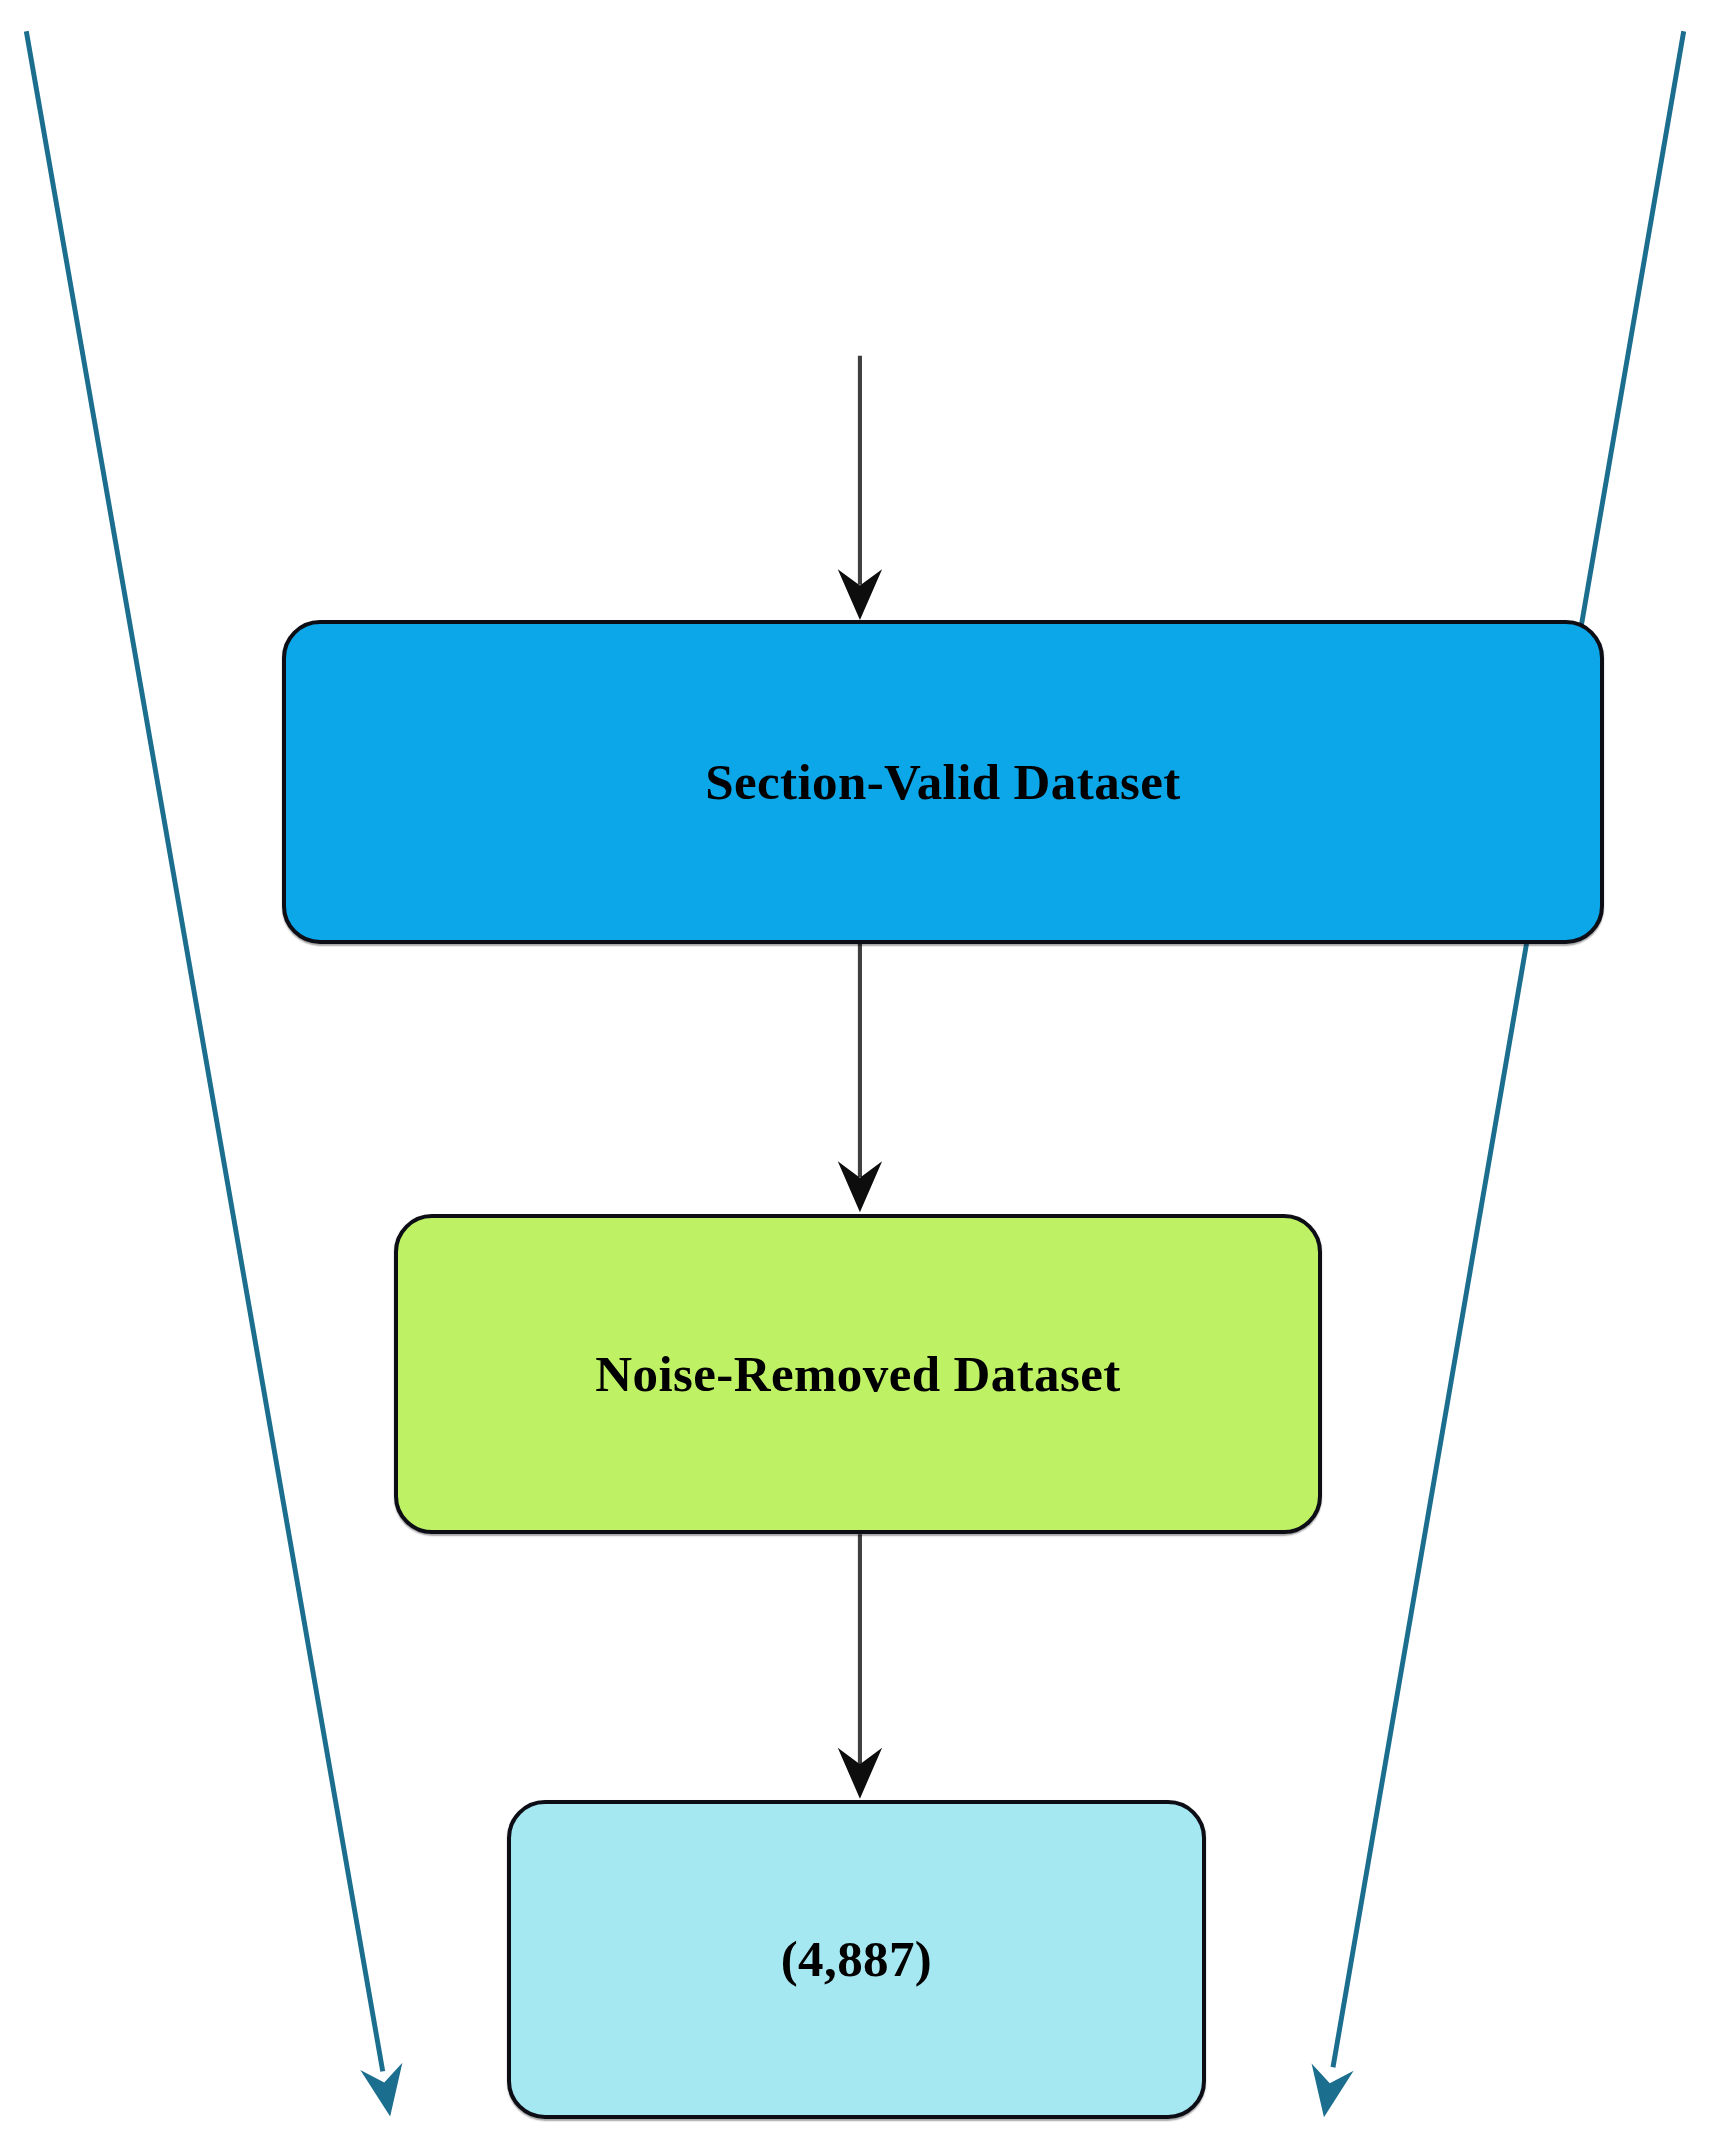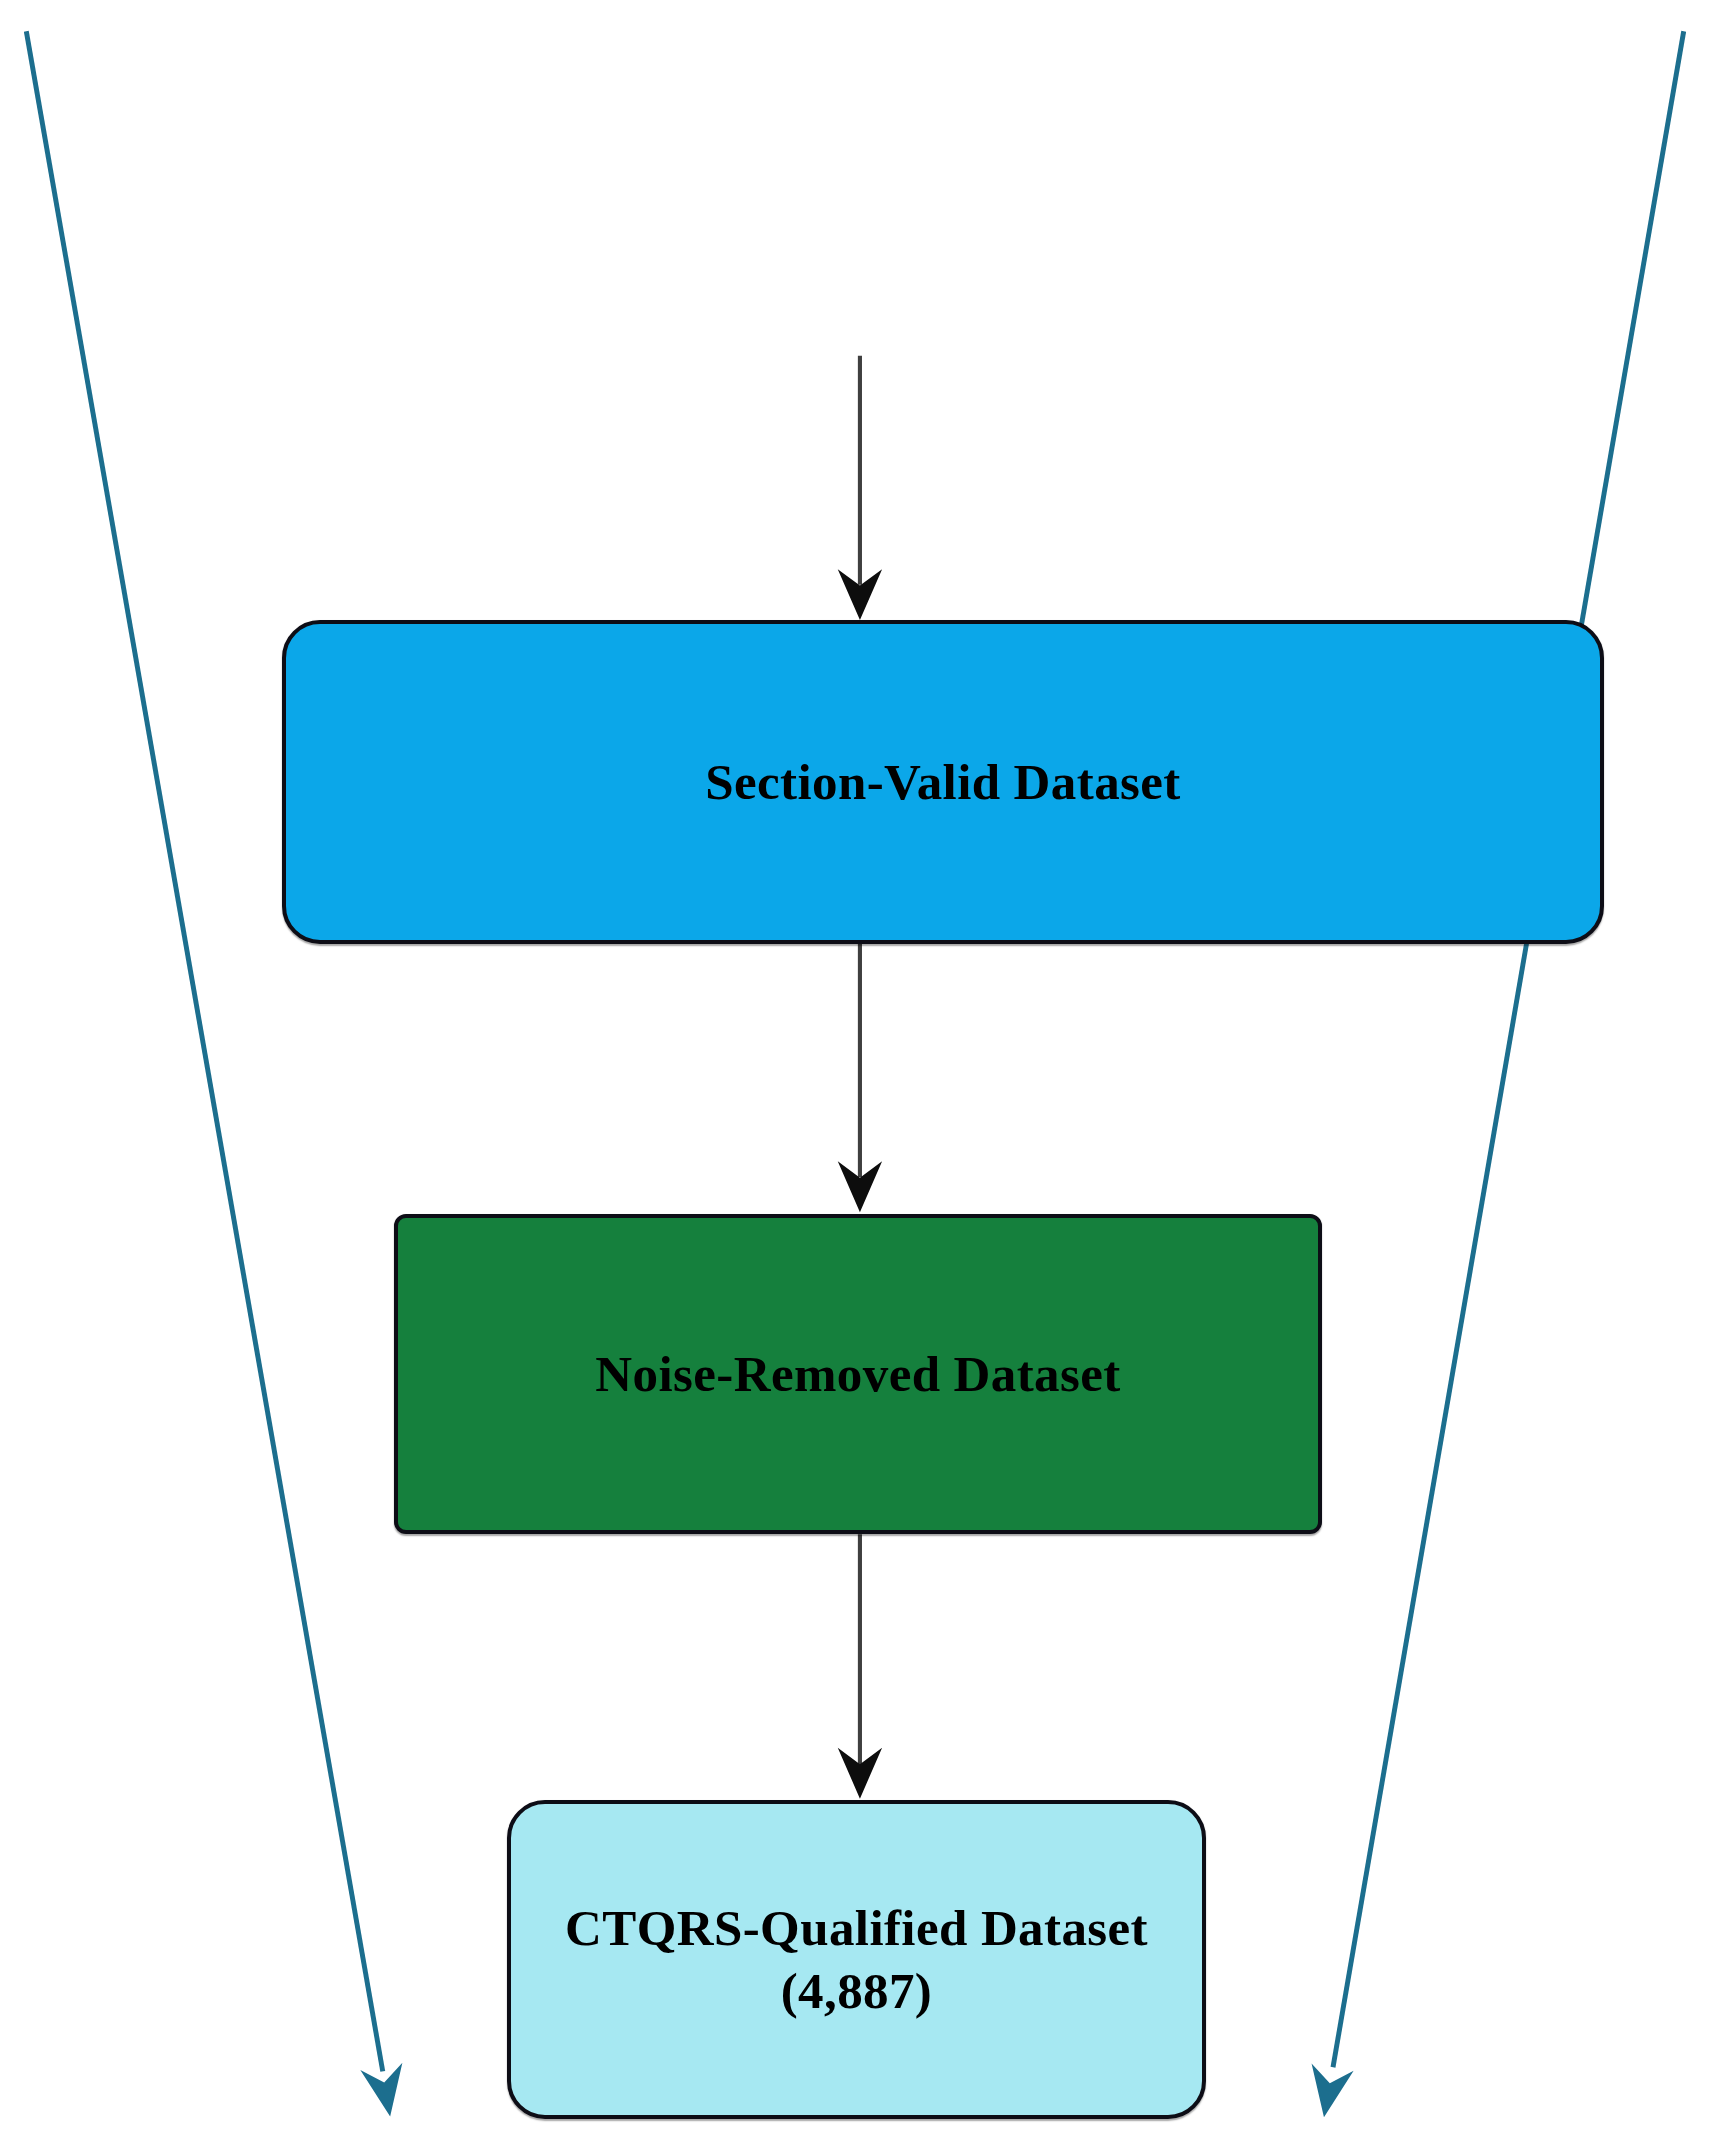--- a/index.html
+++ b/index.html
@@ -69,23 +69,22 @@
 
     <line x1="1047" y1="1868" x2="1047" y2="2149" stroke-width="5" style="stroke: rgb(63, 63, 63);"></line>
     <polygon points="1047,2190 1020,2128 1047,2148 1074,2128" style="fill: rgb(13, 13, 13);"></polygon>
   </svg>
 
 
   <div id="stage-2" class="stage-box" style="background-color: rgb(11, 167, 233);">
     <span class="stage-label">Section-Valid Dataset</span>
   </div>
 
-  <div id="stage-3" class="stage-box" style="background-color: #15803d; border-radius: 12px;">
+  <div id="stage-3" class="stage-box" style="background-color: #bef264;">
     <span class="stage-label">Noise-Removed Dataset</span>
   </div>
 
   <div id="stage-4" class="stage-box" style="background-color: rgb(166, 232, 242);">
-    <span class="stage-label">CTQRS-Qualified Dataset</span>
     <span class="stage-sublabel">(4,887)</span>
   </div>
 
 </div>
 
 
 </body></html>

